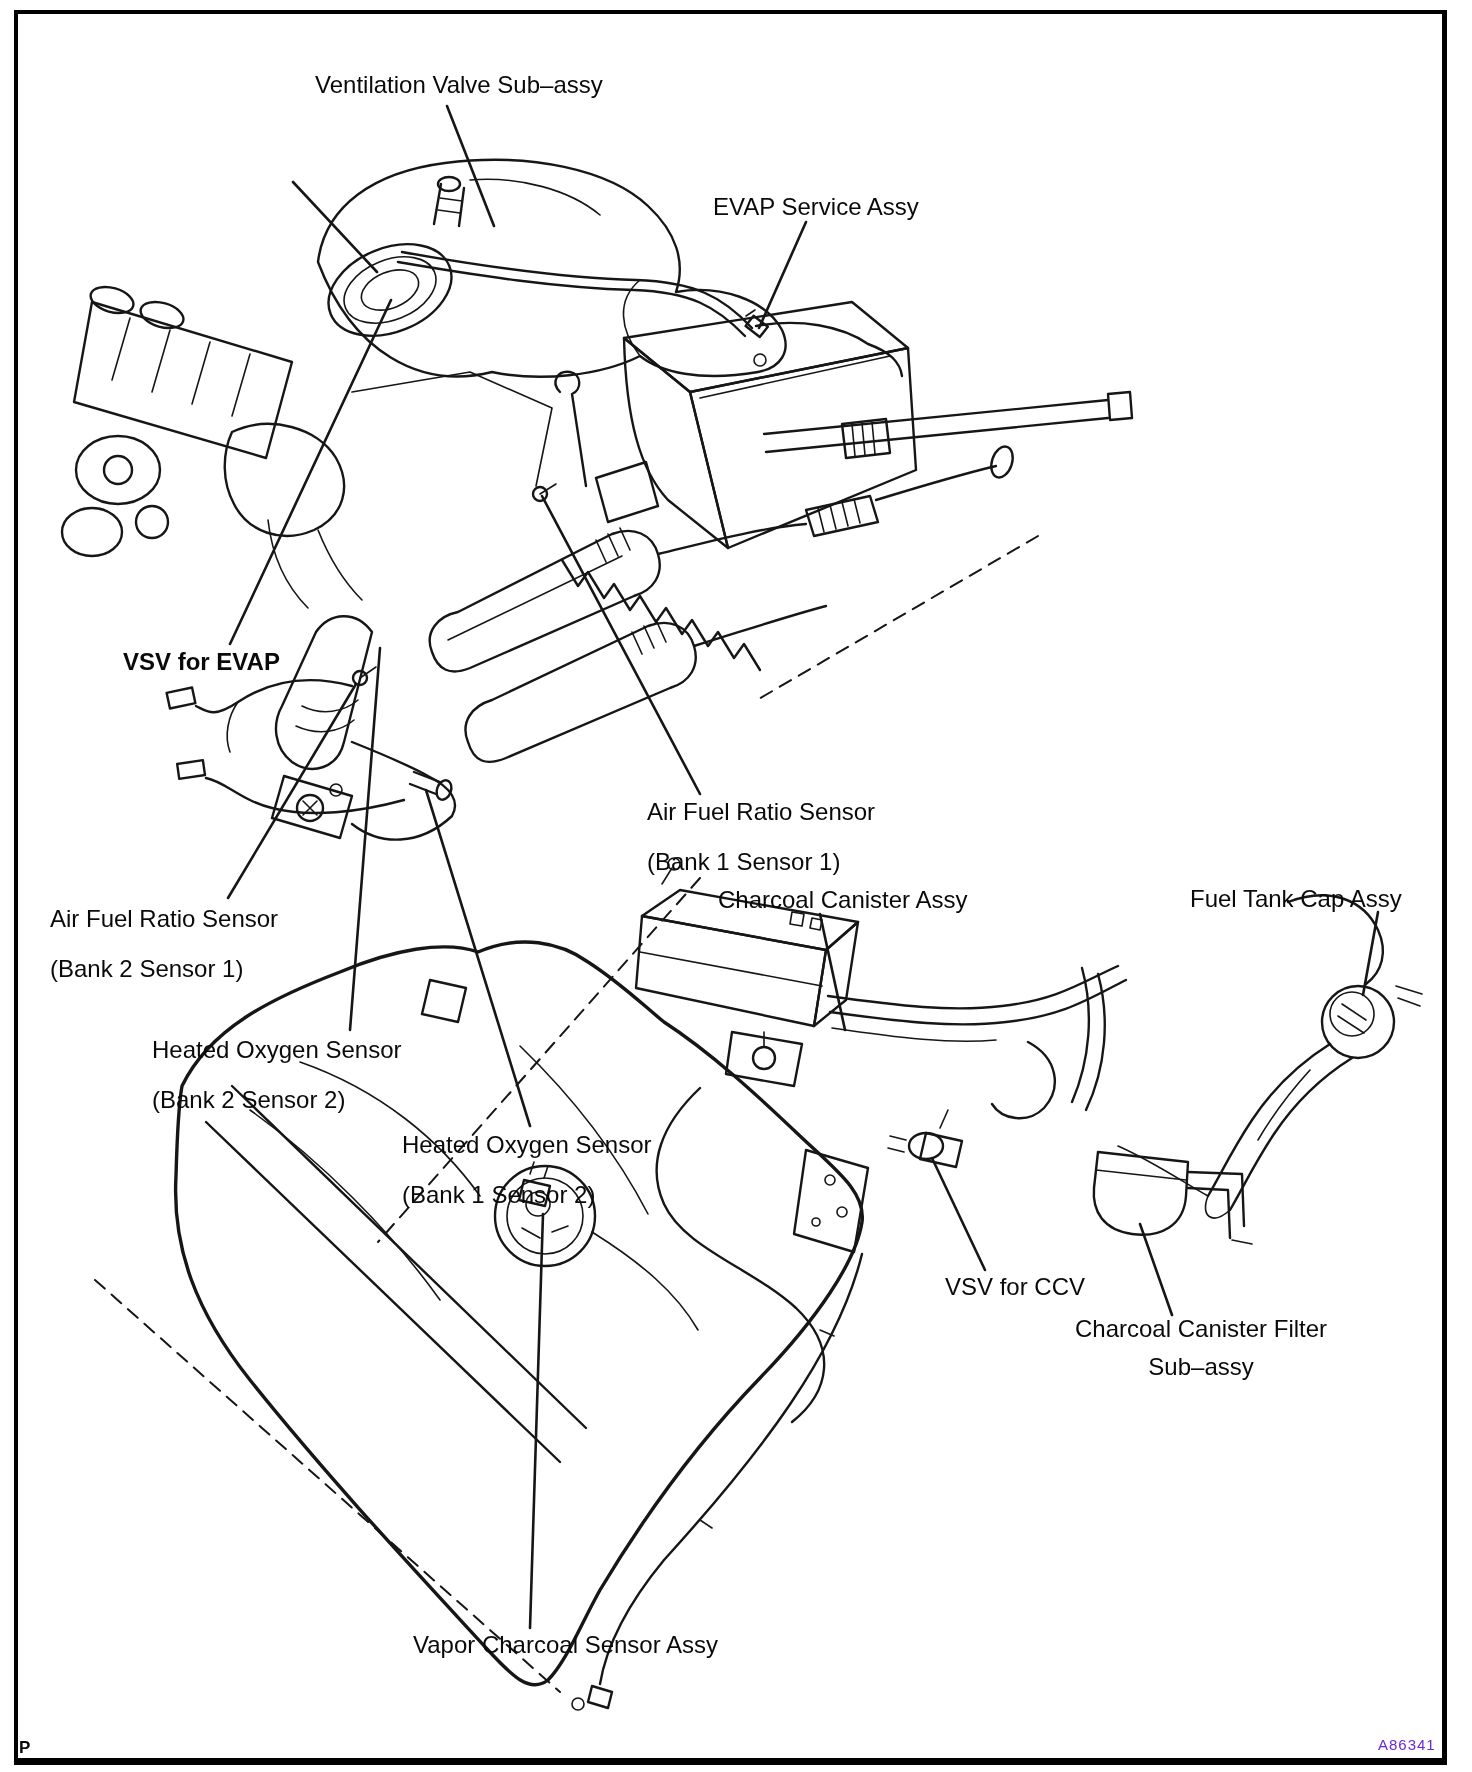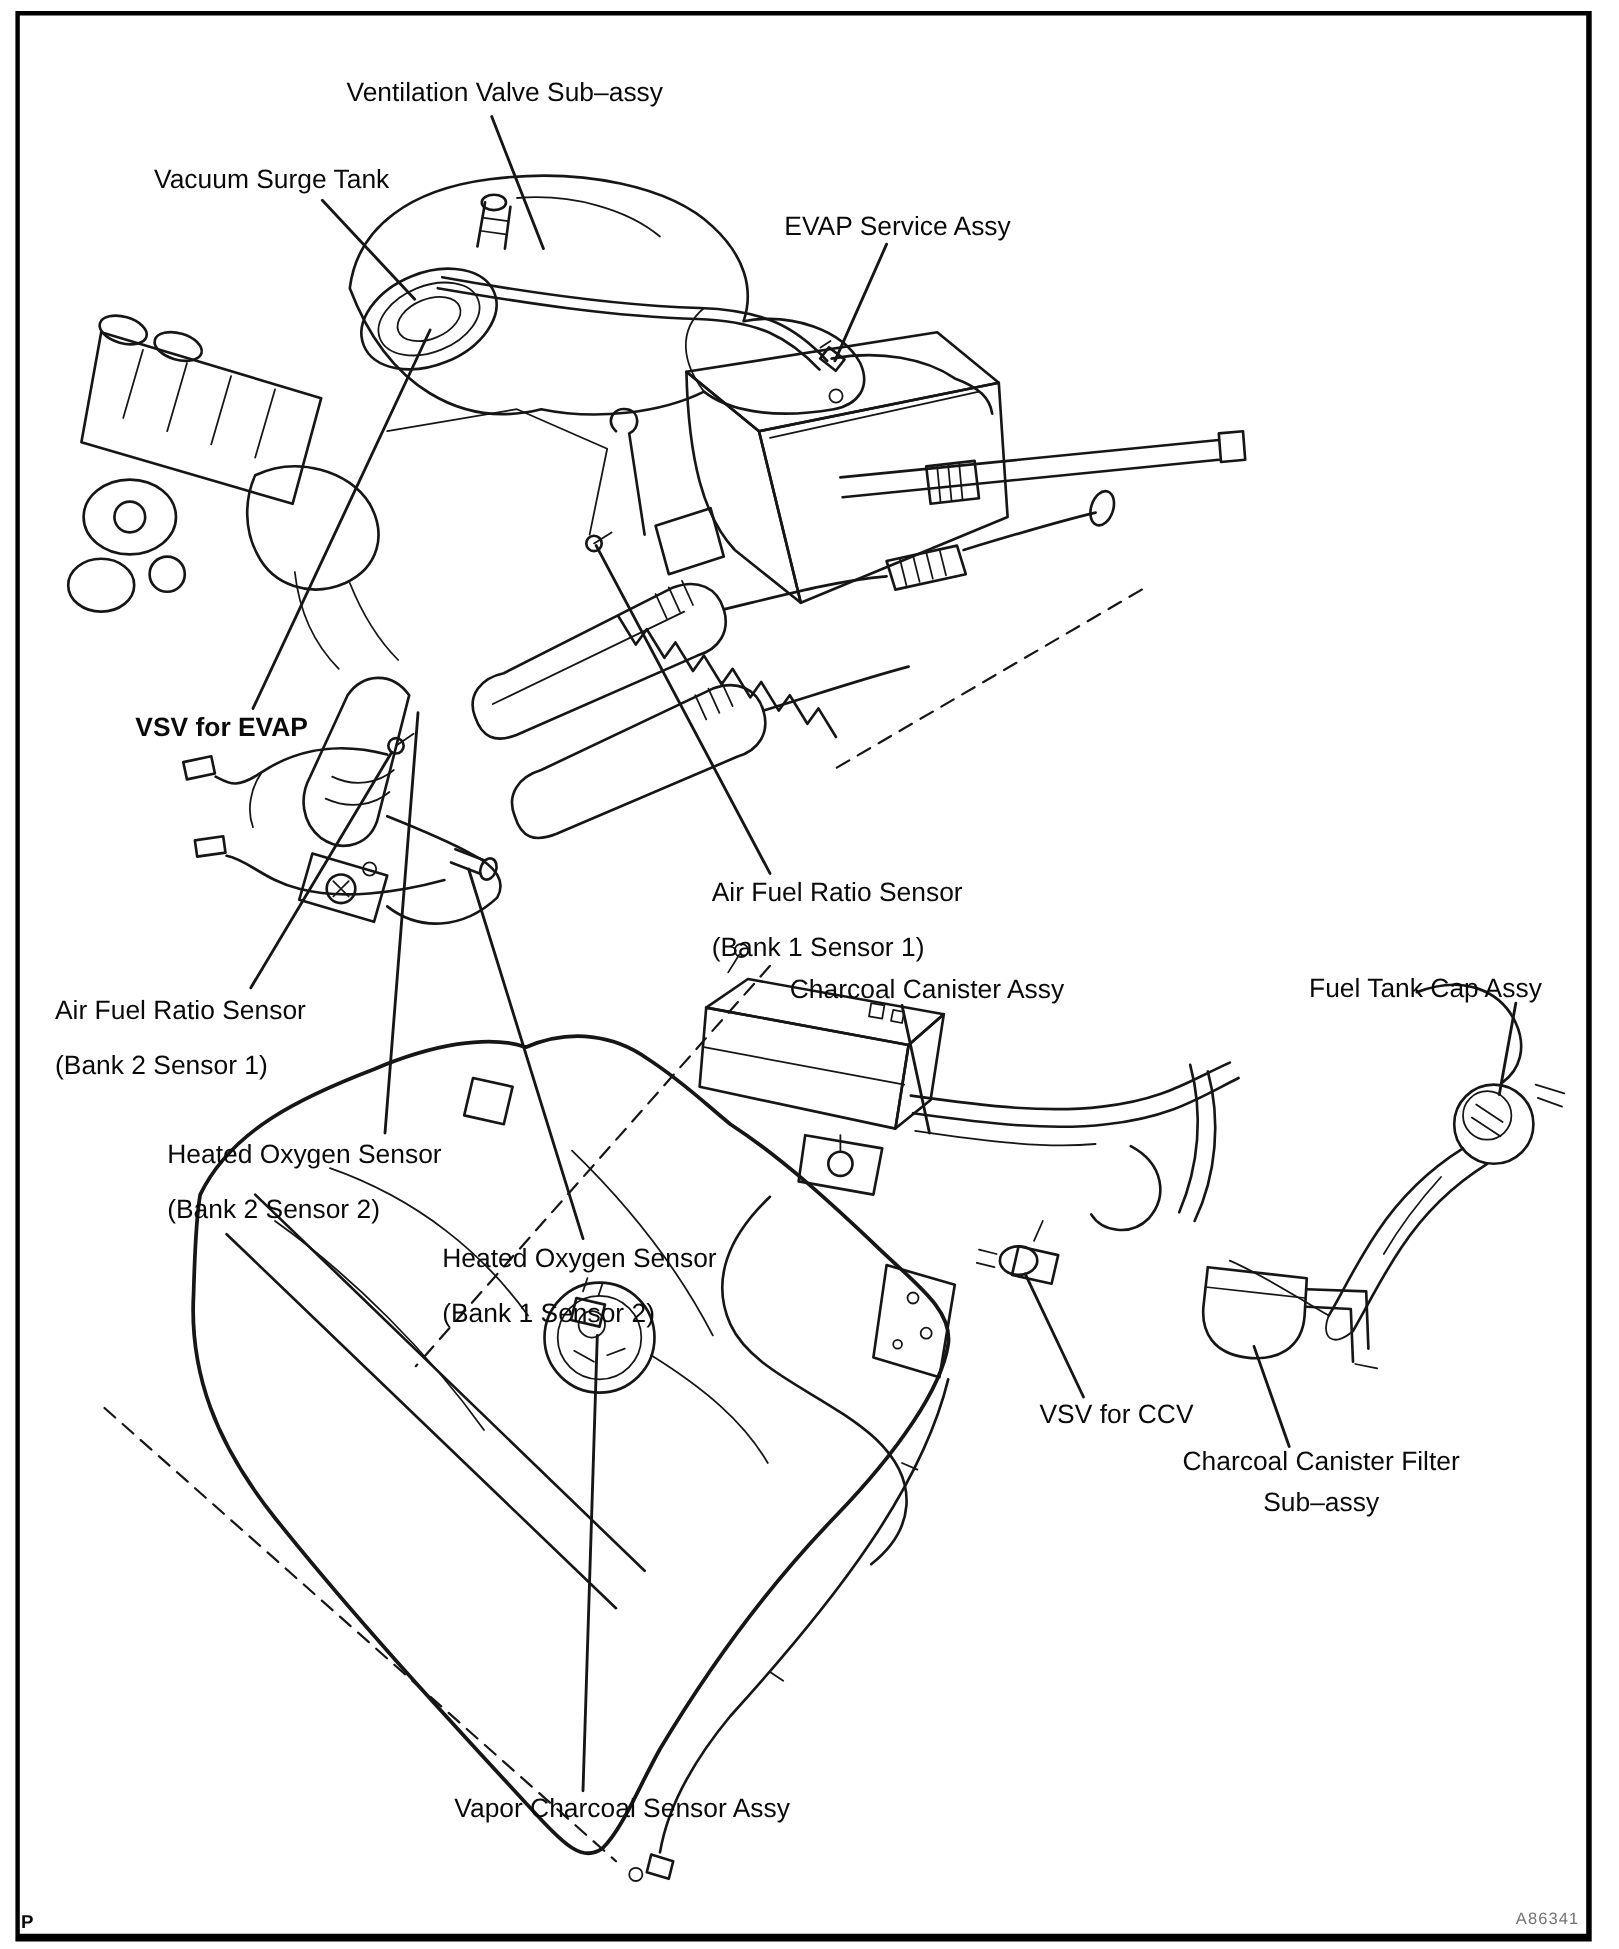--- a/index.html
+++ b/index.html
@@ -10,21 +10,21 @@
   .art{position:absolute;left:0;top:0;width:1472px;height:1772px;}
   .art *{stroke:#161616;fill:none;stroke-width:2.4;stroke-linecap:round;stroke-linejoin:round;}
   .art .thin{stroke-width:1.6;}
   .art .thick{stroke-width:3.4;}
   .art .leader{stroke-width:2.6;}
   .art .dash{stroke-width:2;stroke-dasharray:13 9;}
   .label{position:absolute;font-size:24px;line-height:50px;white-space:nowrap;letter-spacing:0;}
   .label span{display:block;}
   .label.lh38{line-height:38px;}
   .marker{position:absolute;font-size:17px;font-weight:bold;}
-  .figcode{position:absolute;font-size:15px;color:#737373;letter-spacing:1px;}
+  .figcode{position:absolute;font-size:15px;color:#6d28d9;letter-spacing:1px;}
 </style>
 </head>
 <body>
 
 <div class="page">
   <div class="frame"></div>
 
   <svg class="art" viewBox="0 0 1472 1772">
 
     <g>
@@ -226,23 +226,20 @@
       <line class="leader" x1="1378" y1="912" x2="1363" y2="995"></line>
       <line class="leader" x1="985" y1="1270" x2="932" y2="1158"></line>
       <line class="leader" x1="1172" y1="1315" x2="1140" y2="1224"></line>
       <line class="leader" x1="530" y1="1628" x2="543" y2="1214"></line>
     </g>
   </svg>
 
   <div class="label" style="left:315px;top:60px;">
     <span>Ventilation Valve Sub–assy</span>
   </div>
-  <div class="label" style="left:140px;top:139px;">
-    <span>Vacuum Surge Tank</span>
-  </div>
   <div class="label" style="left:713px;top:182px;">
     <span>EVAP Service Assy</span>
   </div>
   <div class="label" style="left:123px;top:637px;font-weight:bold;">
     <span>VSV for EVAP</span>
   </div>
   <div class="label" style="left:50px;top:894px;">
     <span>Air Fuel Ratio Sensor</span>
     <span>(Bank 2 Sensor 1)</span>
   </div>

